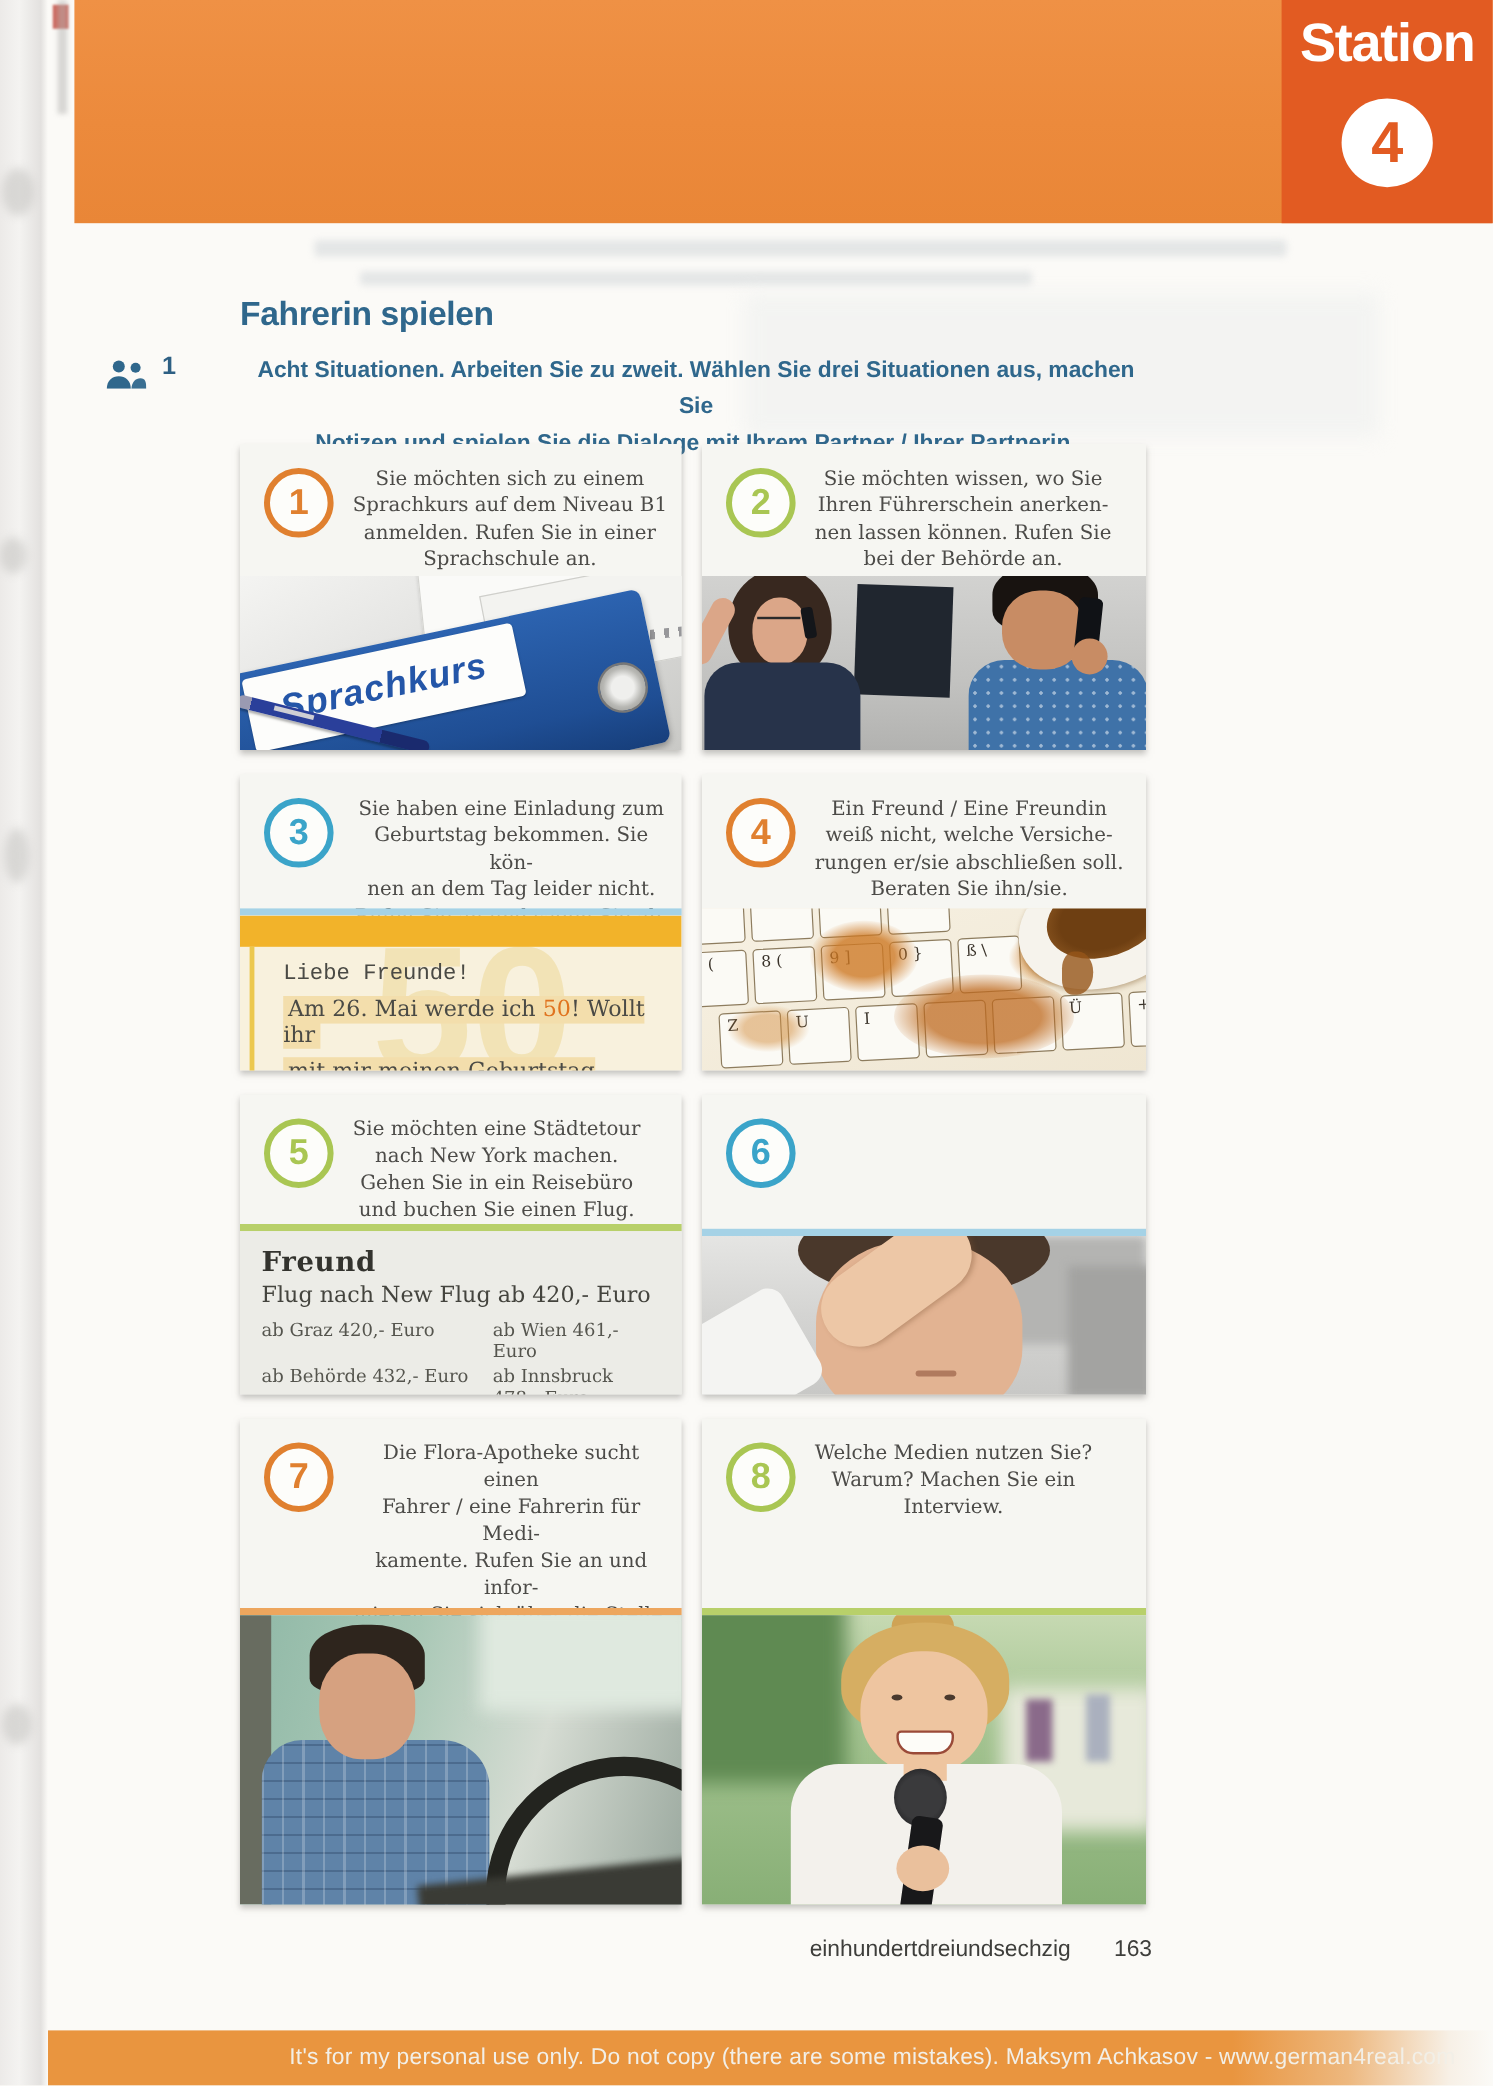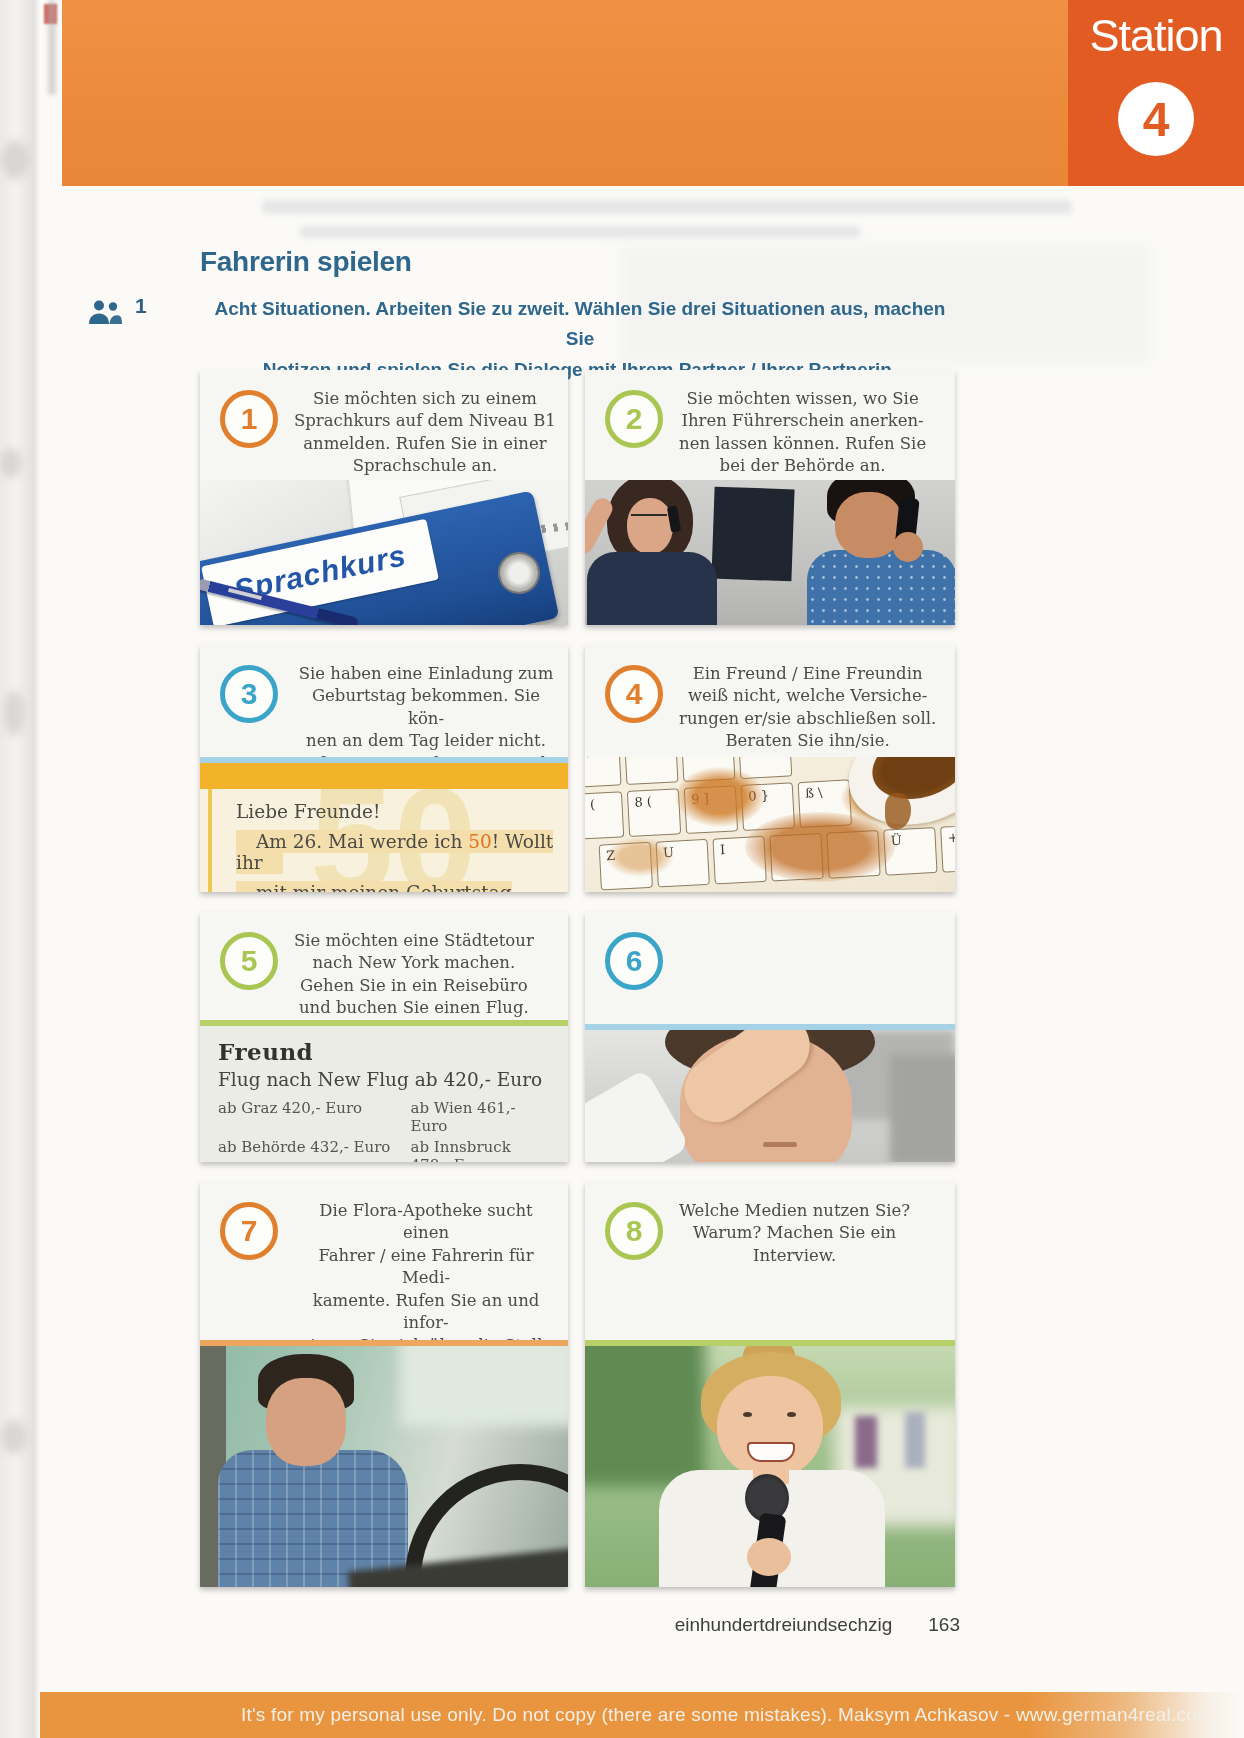--- a/index.html
+++ b/index.html
@@ -15,21 +15,21 @@
     background:linear-gradient(90deg,#eceae8 0%,#f4f3f1 40%,#e3e1df 85%,#fbfaf7 100%);}
   .smudge{position:absolute;background:#b9b8b5;filter:blur(4px);opacity:.45;border-radius:50%;}
   .red-mark{position:absolute;left:44px;top:4px;width:13px;height:20px;background:#c2453a;filter:blur(1px);opacity:.8;}
   .gray-streak{position:absolute;left:48px;top:0;width:8px;height:95px;background:#b3b2b0;filter:blur(2px);opacity:.5;}
 
   
   .band{position:absolute;left:62px;top:0;width:1182px;height:186px;
     background:linear-gradient(180deg,#ef9145 0%,#ec8a3c 55%,#e98637 100%);}
   .band-dark{position:absolute;right:0;top:0;width:176px;height:186px;background:#e25b22;}
   .station-label{position:absolute;top:10px;left:0;width:100%;text-align:center;
-    color:#ffffff;font-size:45px;font-weight:400;letter-spacing:-1px;}
+    color:#ffffff;font-size:45px;font-weight:700;letter-spacing:-1px;}
   .station-circle{position:absolute;left:50px;top:82px;width:76px;height:74px;border-radius:50%;
     background:#ffffff;display:flex;align-items:center;justify-content:center;}
   .station-num{color:#e25b22;font-size:48px;font-weight:800;}
 
   
   .ghost{position:absolute;background:#c9cfd3;filter:blur(3px);opacity:.45;border-radius:3px;}
   .ghost-block{position:absolute;background:#eef0ef;filter:blur(8px);opacity:.6;}
 
   
   .page-title{position:absolute;left:200px;top:246px;color:#2f678c;font-size:28px;font-weight:800;letter-spacing:-.3px;}
@@ -86,23 +86,23 @@
     background:#3f72a8;background-image:radial-gradient(circle,rgba(255,255,255,.5) 1.2px,transparent 1.6px);background-size:11px 11px;}
   .ph2 .m-phone{position:absolute;left:312px;top:18px;width:20px;height:52px;background:#101216;border-radius:5px;transform:rotate(6deg);}
   .ph2 .m-hand{position:absolute;left:308px;top:52px;width:30px;height:30px;border-radius:50%;background:#c88c64;}
 
   
   .invite{background:#f8f1dd;}
   .inv-top{position:absolute;left:0;top:0;width:100%;height:26px;background:#f2b32a;}
   .inv-left{position:absolute;left:8px;top:26px;width:4px;height:106px;background:#ecc84e;}
   .inv-50big{position:absolute;left:110px;top:-8px;font-size:150px;font-weight:800;color:#f2e3b6;z-index:0;font-family:"Liberation Sans",sans-serif;}
   .inv-text{position:absolute;left:36px;top:38px;z-index:1;font-family:"DejaVu Serif",serif;}
-  .inv-salut{color:#4a4a45;font-size:18.5px;}
+  .inv-salut{color:#4a4a45;font-size:18.5px;font-family:Liberation Mono, monospace;}
   .inv-line{margin-top:9px;color:#4a4a45;font-size:18.5px;}
-  .inv-hl{background:#f3deac;padding:1px 20px;}
+  .inv-hl{background:#f3deac;padding:1px 4px;}
   .inv-num{color:#e0731f;}
 
   
   .ph4{background:linear-gradient(160deg,#f7f1e3 0%,#efe6d2 100%);}
   .kb{position:absolute;left:-14px;top:-26px;transform:rotate(-3deg);}
   .krow{display:flex;gap:5px;margin-bottom:6px;}
   .krow.offset{margin-left:26px;}
   .key{width:52px;height:46px;background:#fbfaf5;border:1.5px solid #8d7c5e;border-radius:4px;
     box-sizing:border-box;padding:3px 0 0 6px;color:#3a332a;font-size:13px;font-family:"DejaVu Serif",serif;}
   .stain{position:absolute;border-radius:50%;}

